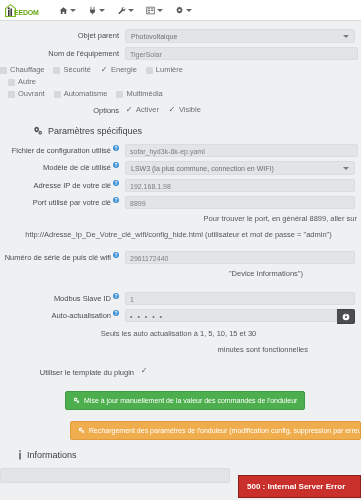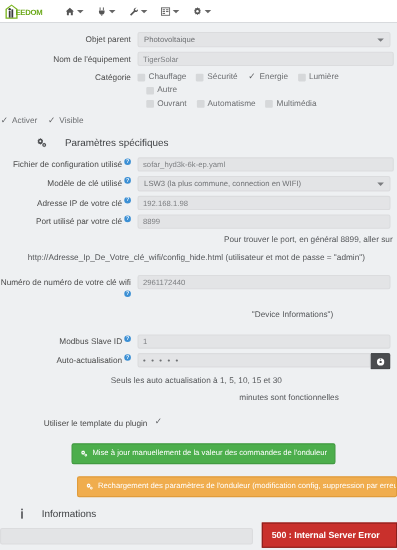--- a/index.html
+++ b/index.html
@@ -154,21 +154,21 @@
     font-size: 8px;
     color: #5b5d60;
     line-height: 8px;
     text-align: center;
   }
 
   
   .section {
     display: flex;
     align-items: center;
-    gap: 16px;
+    gap: 5px;
     margin: 9px 0 8px 33px;
     font-size: 9px;
     color: #3f4144;
   }
   .section svg { display:block; }
 
   .help {
     display: inline-block;
     width: 6px; height: 6px;
     border-radius: 50%;
@@ -333,21 +333,20 @@
   </div>
 
   <div class="form-row">
     <div class="lbl">Nom de l'équipement</div>
     <div class="ctrl">
       <div class="inp">TigerSolar</div>
     </div>
   </div>
 
   <div class="form-row">
-    <div class="lbl">Catégorie</div>
     <div class="ctrl">
       <div class="chk-line">
         <span class="chk">
           <span class="box"></span>
           <span>Chauffage</span>
         </span>
         <span class="chk">
           <span class="box"></span>
           <span>Sécurité</span>
         </span>
@@ -377,20 +376,21 @@
         </span>
         <span class="chk">
           <span class="box"></span>
           <span>Multimédia</span>
         </span>
       </div>
     </div>
   </div>
 
   <div class="form-row">
+    <div class="lbl">Options</div>
     <div class="ctrl">
       <div class="chk-line">
         <span class="chk">
           <span class="tick">✓</span>
           <span>Activer</span>
         </span>
         <span class="chk">
           <span class="tick">✓</span>
           <span>Visible</span>
         </span>
@@ -447,21 +447,21 @@
     </div>
   </div>
 
   <div class="note">Pour trouver le port, en général 8899, aller sur</div>
   <div class="note center" style="margin-top:4px">http://Adresse_Ip_De_Votre_clé_wifi/config_hide.html (utilisateur et mot de passe = "admin")</div>
 
   <div style="height:10px"></div>
 
   <div class="form-row">
     <div class="lbl">
-      <span>Numéro de numéro de votre clé wifi</span><span class="help">?</span>
+      <span>Numéro de série de puis clé wifi</span><span class="help">?</span>
     </div>
     <div class="ctrl">
       <div class="inp narrow">2961172440</div>
     </div>
   </div>
 
   <div class="note" style="margin-top:4px;padding-right:58px">"Device Informations")</div>
 
   <div style="height:12px"></div>
 

